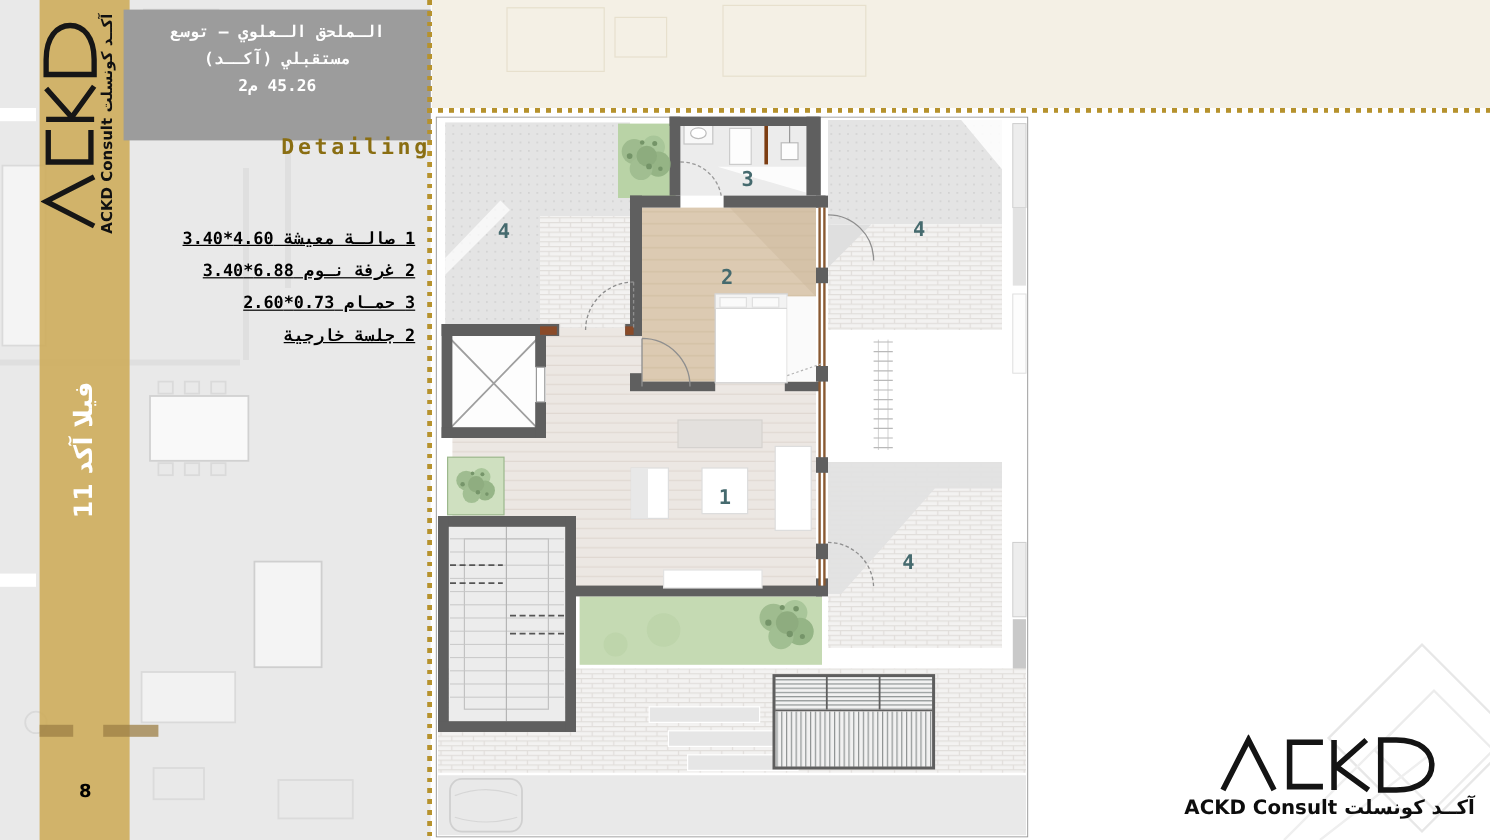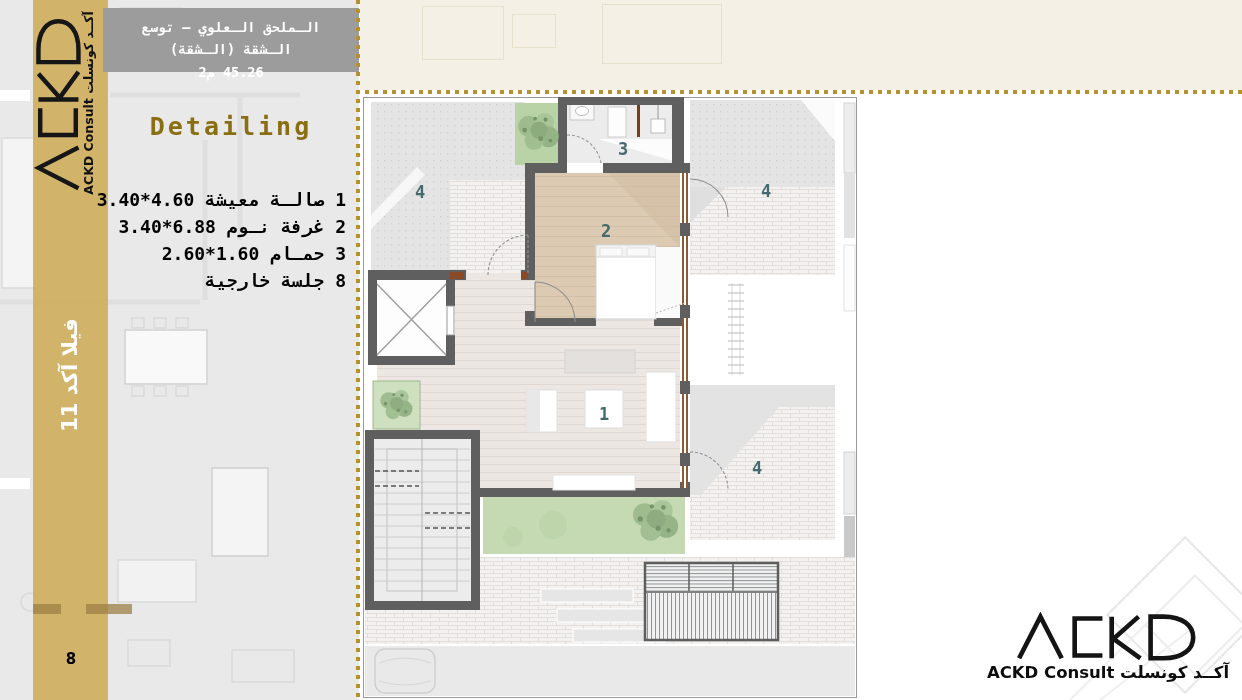--- a/index.html
+++ b/index.html
@@ -19,29 +19,29 @@
                transform:rotate(-90deg);display:flex;flex-direction:column;align-items:center;}
   .vlogo-caption{font-size:12.5px;font-weight:bold;color:#111;white-space:nowrap;line-height:1.1;
                  font-family:"DejaVu Sans","Liberation Sans",sans-serif;}
   
   .vlabel-slot{left:42px;top:240px;width:56px;height:270px;}
   .vlabel-inner{position:absolute;left:-107px;top:115px;width:270px;height:40px;
                 transform:rotate(-90deg);display:flex;align-items:center;justify-content:center;}
   .vlabel-text{color:#fff;font-weight:bold;font-size:21px;white-space:nowrap;
                font-family:"DejaVu Sans","Liberation Sans",sans-serif;}
   
-  .header-box{left:103px;top:8px;width:256px;height:64px;background:#9c9c9c;color:#fff;
+  .header-box{left:103px;top:8px;width:256px;height:109px;background:#9c9c9c;color:#fff;
               direction:rtl;text-align:center;font-weight:bold;font-size:13.5px;line-height:1.65;
               padding-top:8px;box-sizing:border-box;}
   
-  .title{left:103px;top:112px;width:256px;text-align:center;color:#8a6e12;font-weight:bold;
-         font-size:25px;letter-spacing:3px;}
+  .title{left:103px;top:112px;width:256px;text-align:right;color:#8a6e12;font-weight:bold;
+         font-size:18px;letter-spacing:3px;}
   
   .legend{left:90px;top:186px;width:256px;direction:rtl;text-align:right;color:#000;
-          font-weight:bold;font-size:18px;}
+          font-weight:bold;font-size:14px;text-decoration:underline;}
   .legend div{line-height:27px;white-space:nowrap;}
   
   .vdots{left:356px;top:0;width:4px;height:700px;
          background-image:repeating-linear-gradient(to bottom,#b6922d 0 4px,transparent 4px 9px);}
   .hdots{left:356px;top:90px;width:886px;height:4px;
          background-image:repeating-linear-gradient(to right,#b6922d 0 4px,transparent 4px 9px);}
   
   .band{left:360px;top:0;width:882px;height:90px;background:#f4f0e5;}
   .band-mark{position:absolute;border:1px solid #e7e0cd;}
   
@@ -105,31 +105,31 @@
   </div>
 
   <div class="abs vlabel-slot">
     <div class="vlabel-inner">
       <span class="vlabel-text" dir="rtl">فيلا آكد 11</span>
     </div>
   </div>
 
   <div class="abs header-box">
     <div>الـملحق الـعلوي – توسع</div>
-    <div>الـشقة (الـشقة)</div>
+    <div>مستقبلي (آكــد)</div>
     <div>45.26 م2</div>
   </div>
 
   <div class="abs title">Detailing</div>
 
   <div class="abs legend">
     <div>1 صالـة معيشة 4.60*3.40</div>
     <div>2 غرفة نـوم 6.88*3.40</div>
-    <div>3 حمـام 1.60*2.60</div>
-    <div>8 جلسة خارجية</div>
+    <div>3 حمـام 0.73*2.60</div>
+    <div>2 جلسة خارجية</div>
   </div>
 
   <div class="abs vdots"></div>
   <div class="abs hdots"></div>
 
   <div class="abs band">
     <div class="band-mark" style="left:62px;top:6px;width:80px;height:52px;"></div>
     <div class="band-mark" style="left:152px;top:14px;width:42px;height:32px;"></div>
     <div class="band-mark" style="left:242px;top:4px;width:118px;height:58px;"></div>
   </div>

